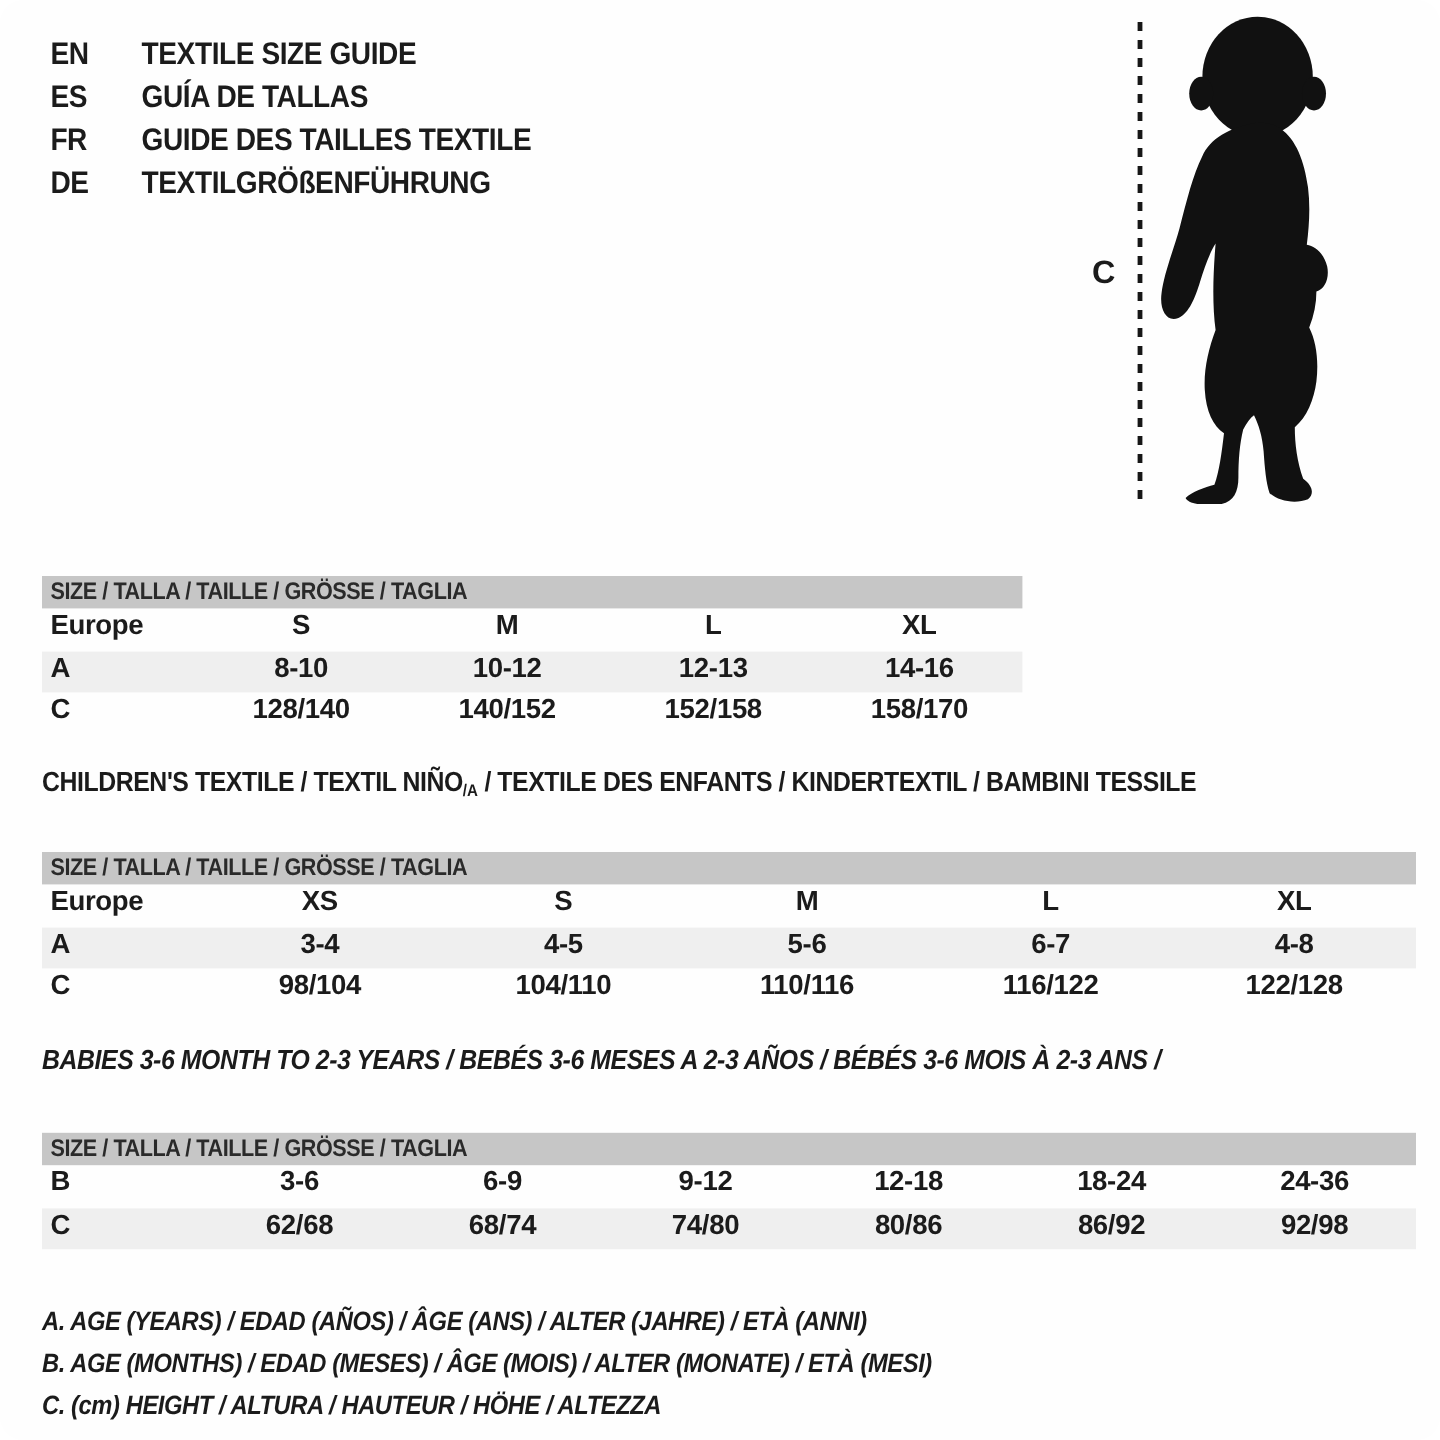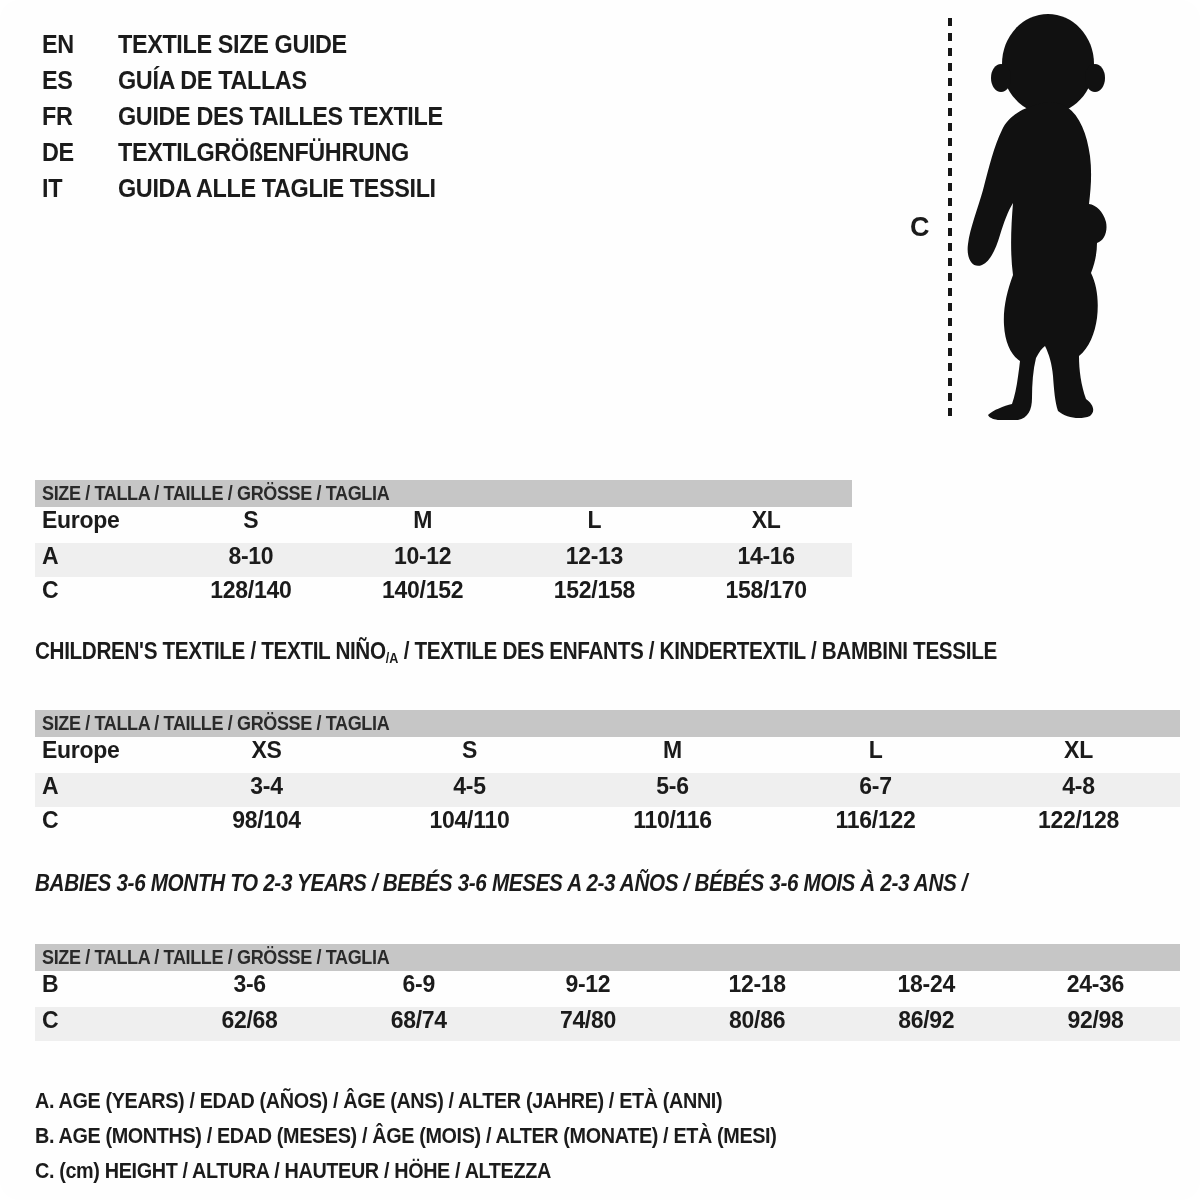--- a/index.html
+++ b/index.html
@@ -40,21 +40,21 @@
   .trow-first { height:36px; }
   .lbl { width:130px; flex:0 0 130px; padding-left:7px; box-sizing:border-box; }
   .cell { flex:1 1 0; text-align:center; }
   .alt { background:#efefef; }
 
   .sec-children { margin-top:28px; }
   .sec-babies { margin-top:26px; }
   .babies-title-line { font-size:23px; line-height:33px;font-style:italic; }
   .sec-babies .tbl { margin-top:18px; }
 
-  .legend { margin-top:42px; }
+  .legend { margin-top:42px;font-style:italic; }
   .legend-line { font-size:22px; line-height:35px; }
 </style>
 </head>
 <body>
 
 <div class="page">
 
   <div class="lang-block">
     <div class="lang-row">
       <span class="lang-code cond">EN</span>
@@ -64,24 +64,20 @@
       <span class="lang-code cond">ES</span>
       <span class="cond">GUÍA DE TALLAS</span>
     </div>
     <div class="lang-row">
       <span class="lang-code cond">FR</span>
       <span class="cond">GUIDE DES TAILLES TEXTILE</span>
     </div>
     <div class="lang-row">
       <span class="lang-code cond">DE</span>
       <span class="cond">TEXTILGRÖßENFÜHRUNG</span>
-    </div>
-    <div class="lang-row">
-      <span class="lang-code cond">IT</span>
-      <span class="cond">GUIDA ALLE TAGLIE TESSILI</span>
     </div>
   </div>
 
   <div class="dash-line"></div>
   <div class="measure-c">C</div>
   <svg class="silhouette" width="180" height="408" viewBox="0 0 180 408" aria-hidden="true">
     <g fill="#111111">
       <ellipse cx="88" cy="52" rx="46" ry="50"></ellipse>
       <ellipse cx="41" cy="66" rx="10" ry="14"></ellipse>
       <ellipse cx="135" cy="66" rx="10" ry="14"></ellipse>

